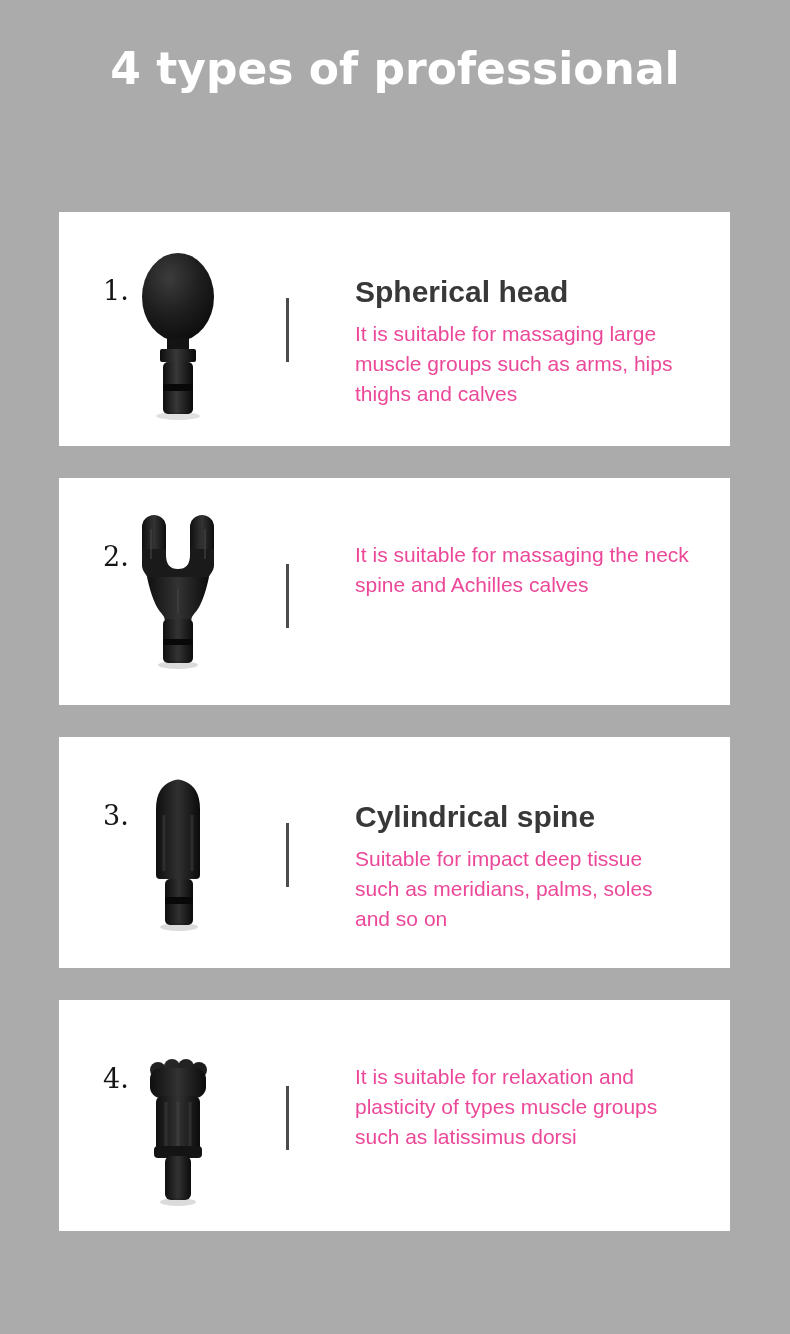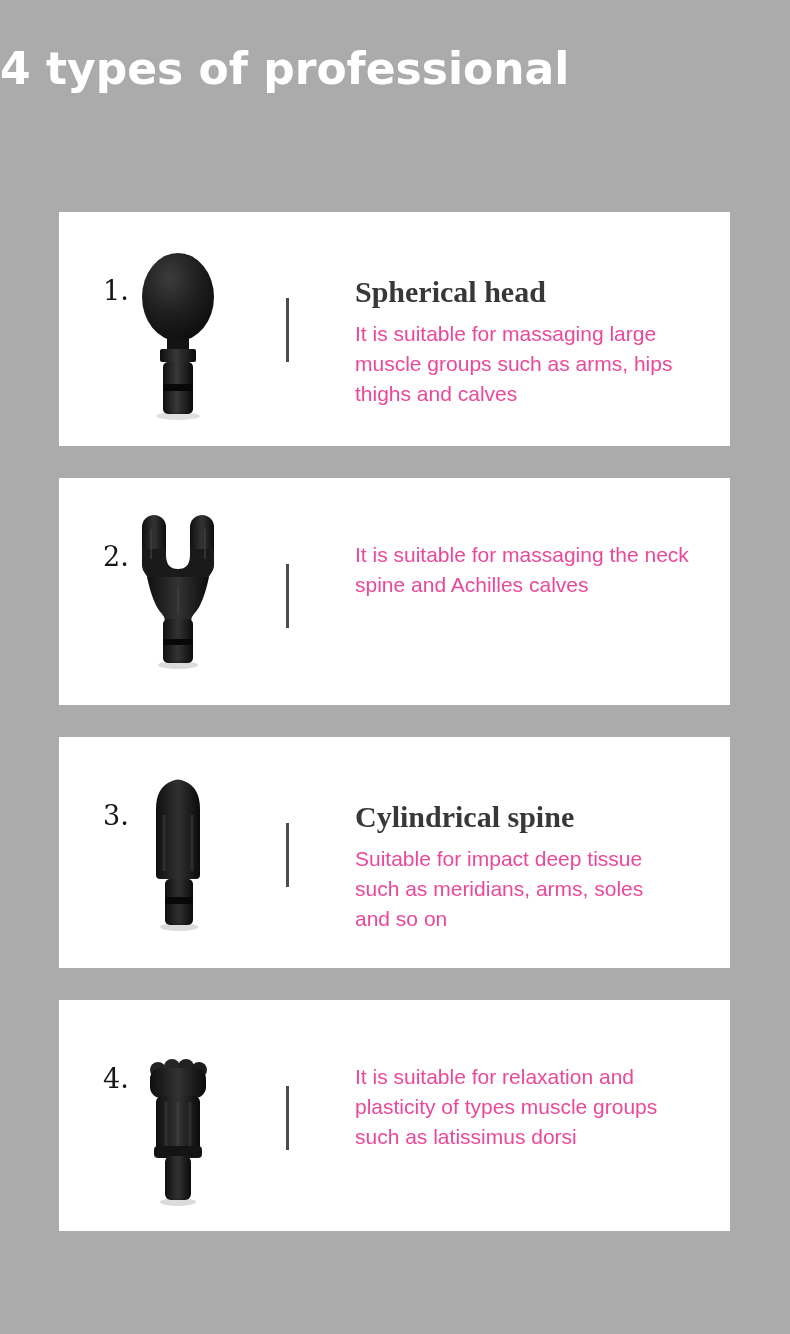--- a/index.html
+++ b/index.html
@@ -7,21 +7,21 @@
     position:relative;
     width:790px;height:1334px;
     margin:0 auto;
     background:#ababab;
     overflow:hidden;
     font-family:"Liberation Sans", sans-serif;
   }
   
   .title{
     position:absolute;top:38px;left:0;width:100%;
-    text-align:left;color:#ffffff;
+    text-align:center;color:#ffffff;
     font-family:"DejaVu Sans", sans-serif;
     font-weight:700;font-size:44px;line-height:62px;
   }
   
   .card{
     position:absolute;left:59px;width:671px;
     background:#ffffff;
   }
   .card-1{top:212px;height:234px;}
   .card-2{top:478px;height:227px;}
@@ -43,21 +43,21 @@
 
   .divider{
     position:absolute;left:227px;top:86px;
     width:3px;height:64px;background:#4c4c4c;
   }
   .text-col{
     position:absolute;left:296px;top:62px;right:8px;
   }
   .card-title{
     margin:0 0 9px 0;
-    font-family:Liberation Serif, serif;
+    font-family:Liberation Sans, sans-serif;
     font-weight:700;font-size:30px;line-height:36px;
     color:#383838;
   }
   .card-desc{
     margin:0;
     font-size:21px;line-height:30px;
     color:#ec4899;
     white-space:pre-line;
   }
   svg{display:block;}
@@ -158,21 +158,21 @@
 
         <rect x="45" y="104" width="28" height="46" rx="5" fill="url(#cyl-g)"></rect>
         <rect x="45" y="122" width="28" height="7" fill="#080808"></rect>
         <ellipse cx="59" cy="152" rx="19" ry="4" fill="#000000" opacity="0.14"></ellipse>
       </svg>
     </div>
     <div class="divider"></div>
     <div class="text-col">
       <h2 class="card-title">Cylindrical spine</h2>
       <p class="card-desc">Suitable for impact deep tissue
-such as meridians, arms, soles
+such as meridians, palms, soles
 and so on</p>
     </div>
   </section>
 
   <section class="card card-4">
     <div class="card-num">4.</div>
     <div class="figure">
       <svg viewBox="0 0 116 180" width="116" height="180">
         <defs>
           <linearGradient id="flat-g" x1="0" y1="0" x2="1" y2="0">

